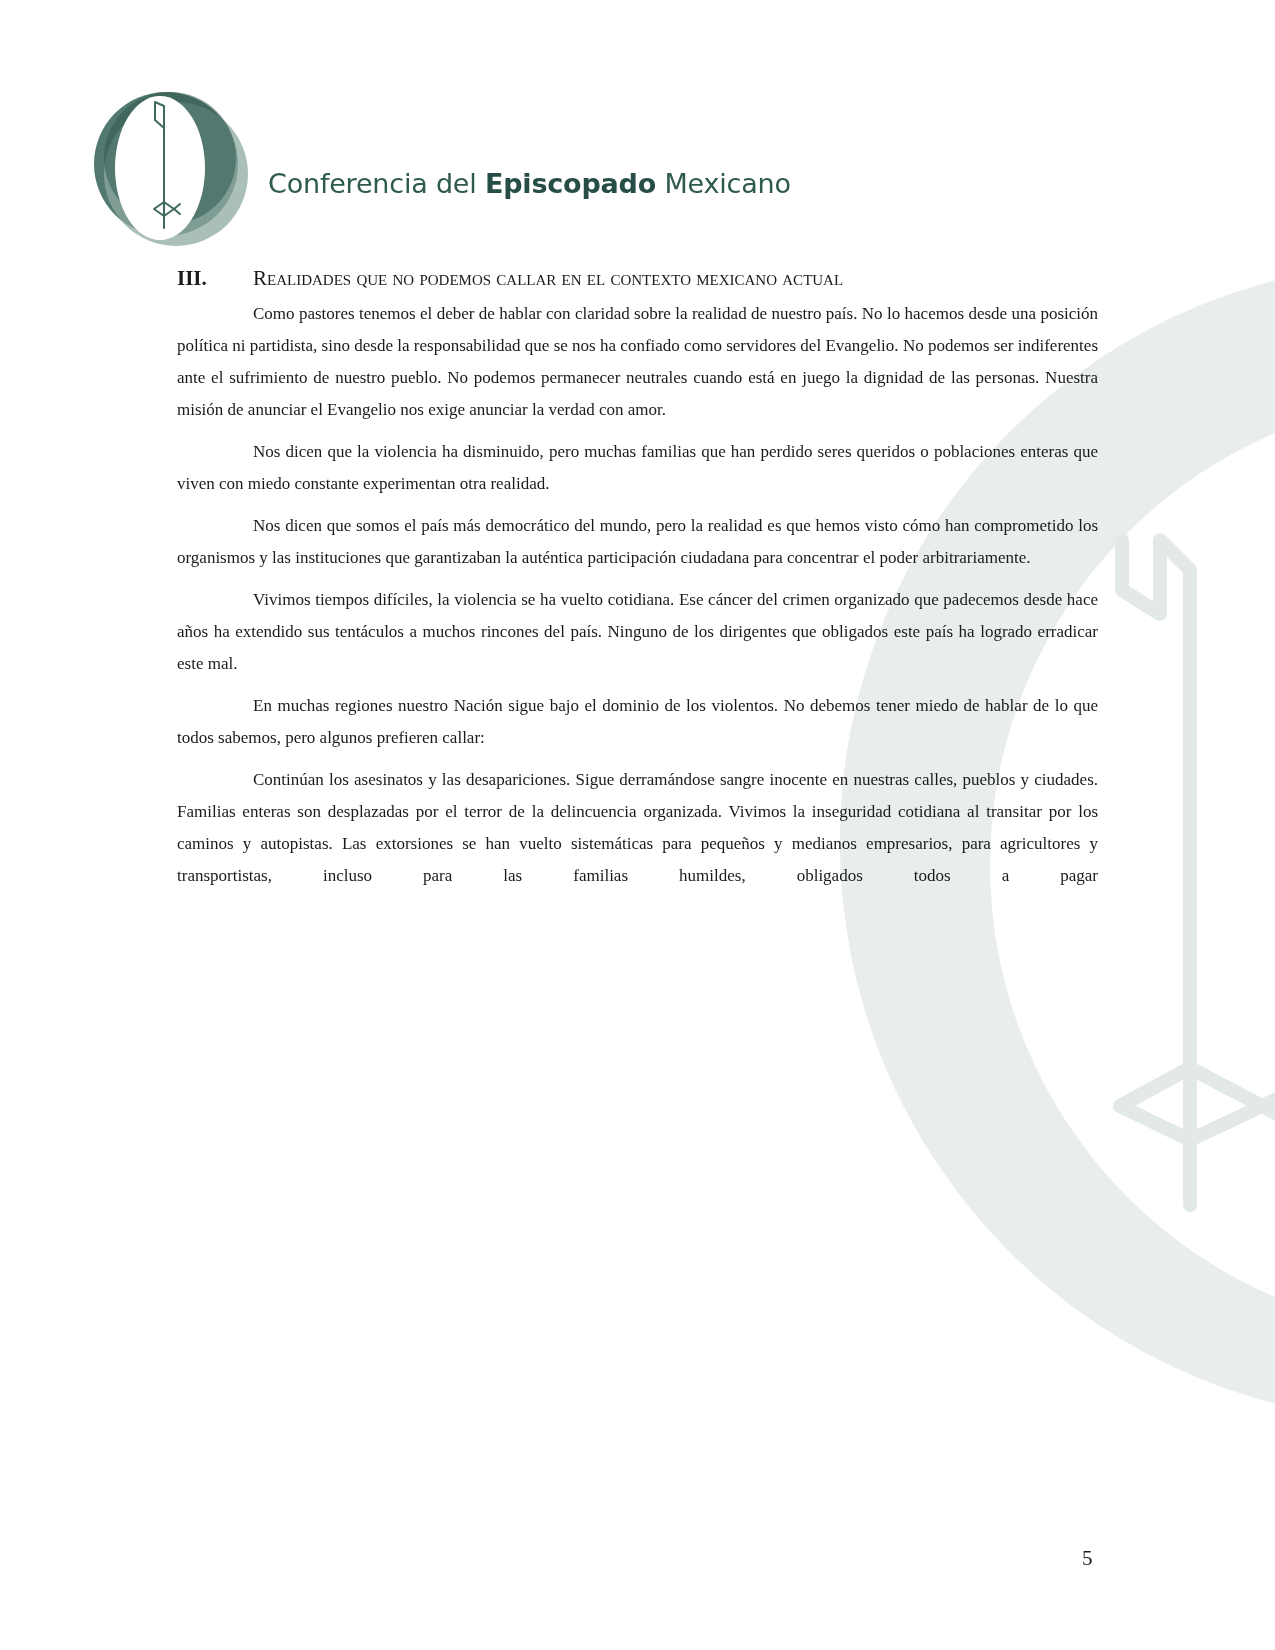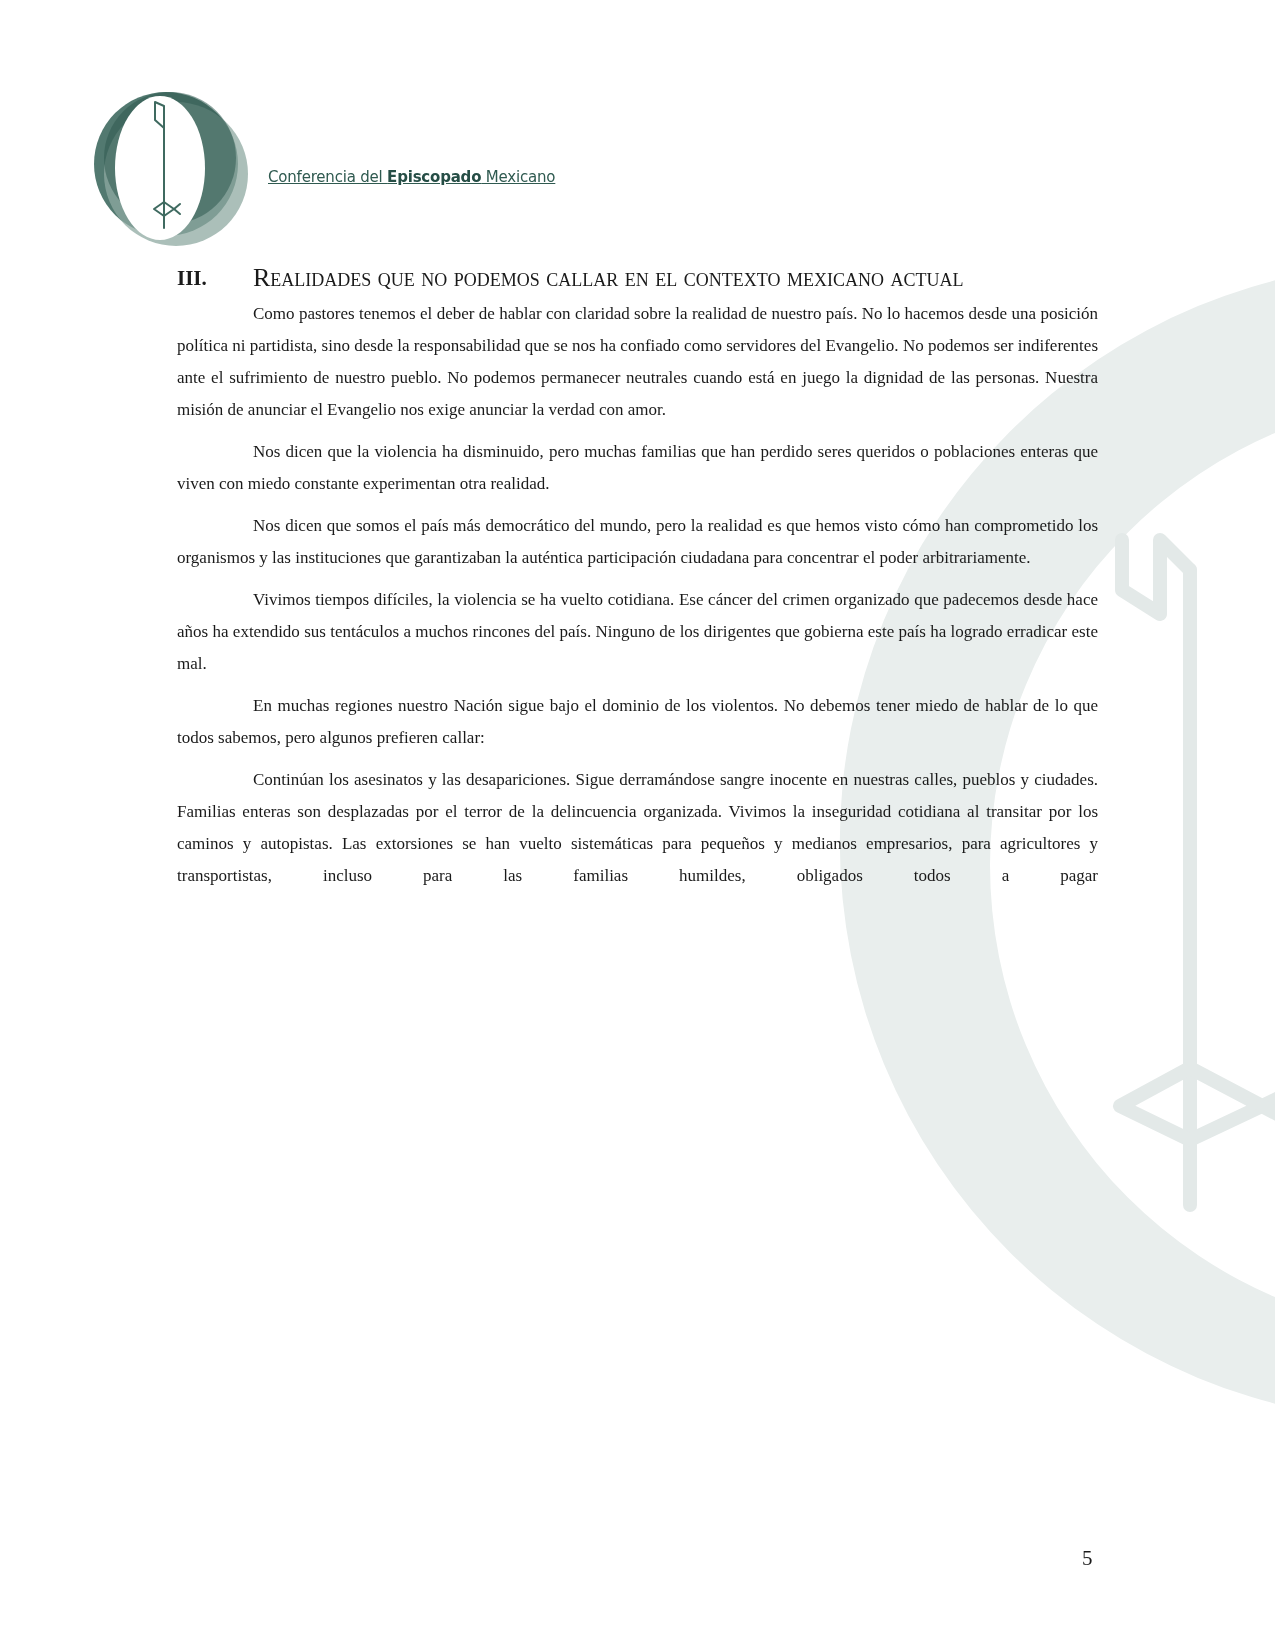--- a/index.html
+++ b/index.html
@@ -11,29 +11,29 @@
                pointer-events: none; z-index: 0; }
 
   
   .logo { position: absolute; left: 88px; top: 72px; width: 560px; height: 185px; z-index: 2; }
   .logo-mark { position: absolute; left: 0; top: 0; width: 165px; height: 185px; }
   .logo-title { position: absolute; left: 178px; top: 86px; margin: 0;
                 font-family: "DejaVu Sans", "Liberation Sans", sans-serif; font-weight: bold;
                 font-size: 96px; line-height: 1; letter-spacing: -2px; color: #264e46; }
   .logo-subtitle { position: absolute; left: 180px; top: 122px; white-space: nowrap;
                    font-family: "DejaVu Sans", "Liberation Sans", sans-serif;
-                   font-size: 15px; color: #2f5a50; letter-spacing: -0.2px; text-decoration: underline; }
+                   font-size: 27px; color: #2f5a50; letter-spacing: -0.2px; }
   .logo-subtitle b { font-weight: bold; color: #264e46; }
 
   
   .content { position: absolute; left: 177px; top: 262px; width: 921px; z-index: 2; }
   .section-heading { display: flex; align-items: flex-start; margin: 0 0 4px 0;
                      font-weight: normal; font-size: 21px; line-height: 32px; }
   .section-number { font-weight: bold; width: 76px; font-size: 21px; }
-  .section-title { font-variant: small-caps; font-size: 26px; letter-spacing: 0; }
+  .section-title { font-variant: small-caps; font-size: 21px; letter-spacing: 0; }
   .para { margin: 0 0 10px 0; font-size: 17px; line-height: 32px; text-align: justify;
           text-indent: 76px; }
   .para.last { margin-bottom: 16px; text-align-last: justify; }
 
   .page-number { position: absolute; left: 1082px; top: 1546px; font-size: 21px;
                  color: #1a1a1a; z-index: 2; }
 </style>
 </head>
 <body>
 
@@ -82,18 +82,18 @@
 </div>
 
 <main class="content">
   <h2 class="section-heading">
     <span class="section-number">III.</span>
     <span class="section-title">Realidades que no podemos callar en el contexto mexicano actual</span>
   </h2>
   <p class="para">Como pastores tenemos el deber de hablar con claridad sobre la realidad de nuestro país. No lo hacemos desde una posición política ni partidista, sino desde la responsabilidad que se nos ha confiado como servidores del Evangelio. No podemos ser indiferentes ante el sufrimiento de nuestro pueblo. No podemos permanecer neutrales cuando está en juego la dignidad de las personas. Nuestra misión de anunciar el Evangelio nos exige anunciar la verdad con amor.</p>
   <p class="para">Nos dicen que la violencia ha disminuido, pero muchas familias que han perdido seres queridos o poblaciones enteras que viven con miedo constante experimentan otra realidad.</p>
   <p class="para">Nos dicen que somos el país más democrático del mundo, pero la realidad es que hemos visto cómo han comprometido los organismos y las instituciones que garantizaban la auténtica participación ciudadana para concentrar el poder arbitrariamente.</p>
-  <p class="para">Vivimos tiempos difíciles, la violencia se ha vuelto cotidiana. Ese cáncer del crimen organizado que padecemos desde hace años ha extendido sus tentáculos a muchos rincones del país. Ninguno de los dirigentes que gobierna este país ha logrado erradicar este mal.</p>
+  <p class="para">Vivimos tiempos difíciles, la violencia se ha vuelto cotidiana. Ese cáncer del crimen organizado que padecemos desde hace años ha extendido sus tentáculos a muchos rincones del país. Ninguno de los dirigentes que obligados este país ha logrado erradicar este mal.</p>
   <p class="para">En muchas regiones nuestro Nación sigue bajo el dominio de los violentos. No debemos tener miedo de hablar de lo que todos sabemos, pero algunos prefieren callar:</p>
   <p class="para last">Continúan los asesinatos y las desapariciones. Sigue derramándose sangre inocente en nuestras calles, pueblos y ciudades. Familias enteras son desplazadas por el terror de la delincuencia organizada. Vivimos la inseguridad cotidiana al transitar por los caminos y autopistas. Las extorsiones se han vuelto sistemáticas para pequeños y medianos empresarios, para agricultores y transportistas, incluso para las familias humildes, obligados todos a pagar</p>
 </main>
 
 <div class="page-number">5</div>
 
 </body></html>

